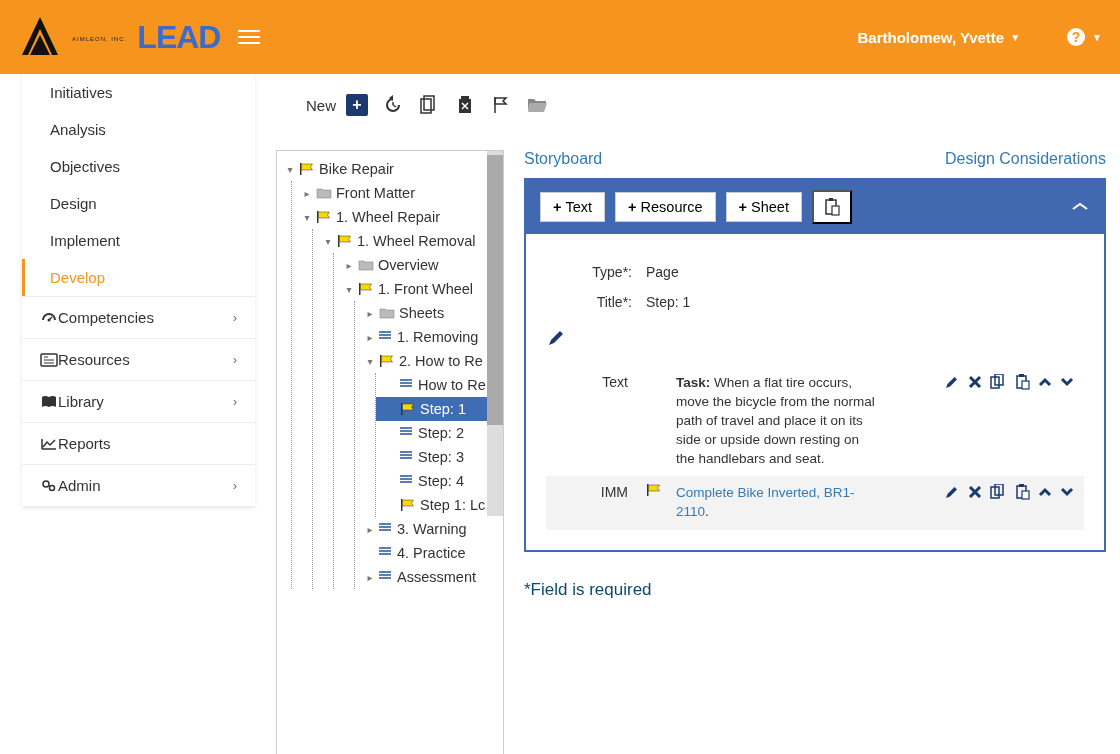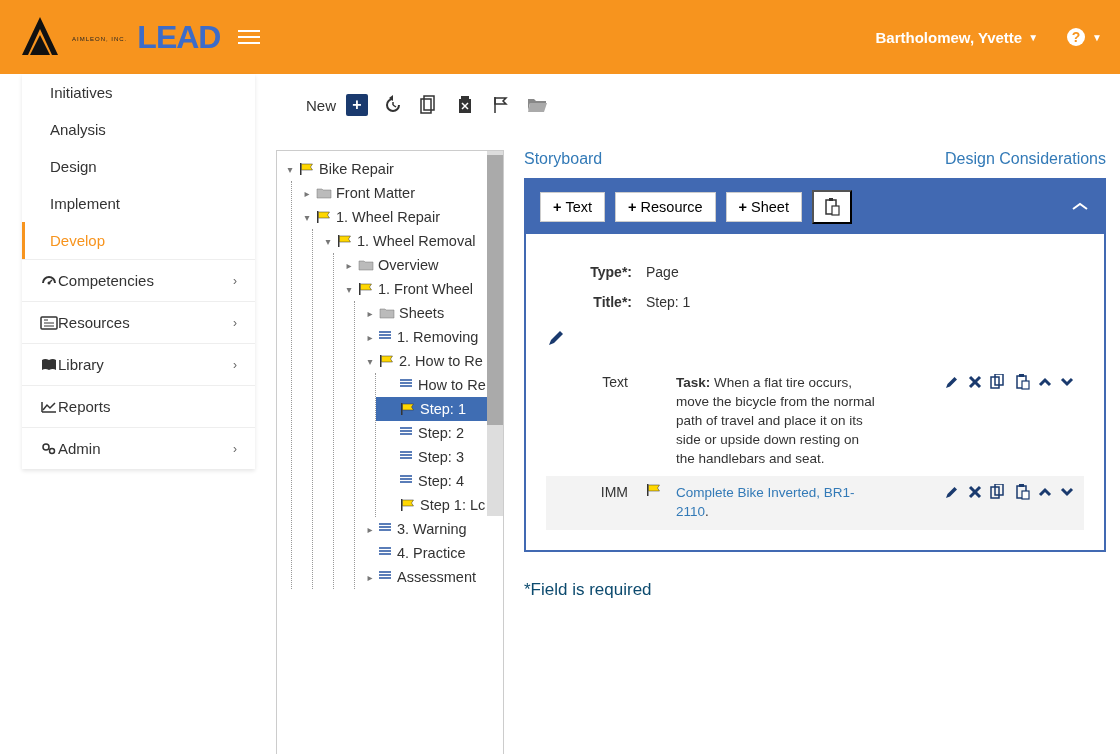--- a/index.html
+++ b/index.html
@@ -5,21 +5,21 @@
 * { margin: 0; padding: 0; box-sizing: border-box; font-family: "Segoe UI", Arial, sans-serif; }
 body { background: #fff; width: 1120px; height: 754px; overflow: hidden; }
 
 
 .header { background: #f7941e; height: 74px; display: flex; align-items: center; padding: 0 18px; }
 .logo-group { display: flex; align-items: center; gap: 10px; }
 .logo-a { width: 44px; height: 44px; }
 .logo-lead { color: #3d6cc8; font-weight: 700; font-size: 32px; letter-spacing: -1px; }
 .hamburger { margin-left: 18px; cursor: pointer; }
 .hamburger-line { width: 22px; height: 2px; background: #fff; margin: 4px 0; }
-.header-right { margin-left: auto; display: flex; align-items: center; gap: 28px; color: #fff; font-weight: 600; font-size: 15px; }
+.header-right { margin-left: auto; display: flex; align-items: center; gap: 46px; color: #fff; font-weight: 600; font-size: 15px; }
 .user-dropdown { display: flex; align-items: center; gap: 6px; cursor: pointer; }
 .help { display: flex; align-items: center; gap: 6px; cursor: pointer; }
 .caret-down { font-size: 10px; }
 
 
 .sidebar { position: absolute; left: 22px; top: 74px; width: 233px; background: #fff; box-shadow: 0 2px 4px rgba(0,0,0,0.1); }
 .nav-item { padding: 10px 28px; font-size: 15px; color: #333; cursor: pointer; }
 .nav-item.active { color: #f7941e; border-left: 3px solid #f7941e; padding-left: 25px; }
 .nav-section { padding: 12px 18px; font-size: 15px; color: #333; display: flex; align-items: center; gap: 0; cursor: pointer; border-top: 1px solid #eee; }
 .nav-section .chev { margin-left: auto; font-size: 12px; color: #666; }
@@ -52,21 +52,21 @@
 .tabs-row { display: flex; justify-content: space-between; font-size: 16px; margin-bottom: 10px; }
 .tab-link { color: #337ab7; cursor: pointer; }
 .panel { border: 2px solid #4169b2; }
 .panel-header { background: #4169b2; padding: 10px 14px; display: flex; align-items: center; gap: 10px; }
 .panel-btn { background: #fff; border: 1px solid #ccc; padding: 6px 12px; font-size: 14.5px; cursor: pointer; display: inline-flex; align-items: center; gap: 4px; }
 .panel-btn .plus { font-weight: bold; }
 .panel-icon-btn { background: #fff; padding: 6px 10px; cursor: pointer; }
 .panel-chev { margin-left: auto; color: #fff; cursor: pointer; }
 .panel-body { padding: 30px 20px 20px 20px; background: #fff; }
 .field-row { display: flex; align-items: flex-start; margin-bottom: 14px; font-size: 14px; }
-.field-label { width: 100px; text-align: right; color: #333; padding-right: 14px; font-weight: bold; }
+.field-label { width: 100px; text-align: right; color: #333; padding-right: 14px; }
 .field-value { flex: 1; color: #333; }
 .pencil-center { text-align: center; margin: 18px 0; color: #1a3a6e; }
 .content-block { display: flex; align-items: flex-start; padding: 8px 0; font-size: 14px; }
 .content-block.shaded { background: #f3f3f3; }
 .cb-label { width: 100px; text-align: right; padding-right: 18px; color: #333; }
 .cb-flag { width: 30px; }
 .cb-body { width: 200px; color: #333; font-size: 13.5px; line-height: 1.4; }
 .cb-body a { color: #337ab7; text-decoration: none; }
 .cb-body strong { font-weight: 700; }
 .cb-actions { margin-left: auto; display: flex; gap: 8px; align-items: center; color: #1a3a6e; padding-right: 10px; }
@@ -105,20 +105,21 @@
           <text x="10" y="15" text-anchor="middle" font-size="14" font-weight="bold" fill="#f7941e">?</text>
         </svg>
       <span class="caret-down">▼</span>
     </div>
   </div>
 </div>
 
 <div class="sidebar">
   <div class="nav-item">Initiatives</div>
   <div class="nav-item">Analysis</div>
+  <div class="nav-item">Objectives</div>
   <div class="nav-item">Design</div>
   <div class="nav-item">Implement</div>
   <div class="nav-item active">Develop</div>
 
   <div class="nav-section">
     <span class="nav-icon">
       <svg width="18" height="14" viewBox="0 0 18 14">
           <path d="M9 2a7 7 0 00-7 7h2a5 5 0 0110 0h2a7 7 0 00-7-7z" fill="#333"></path>
           <circle cx="9" cy="9" r="1.5" fill="#333"></circle>
           <line x1="9" y1="9" x2="12" y2="6" stroke="#333" stroke-width="1.5"></line>

